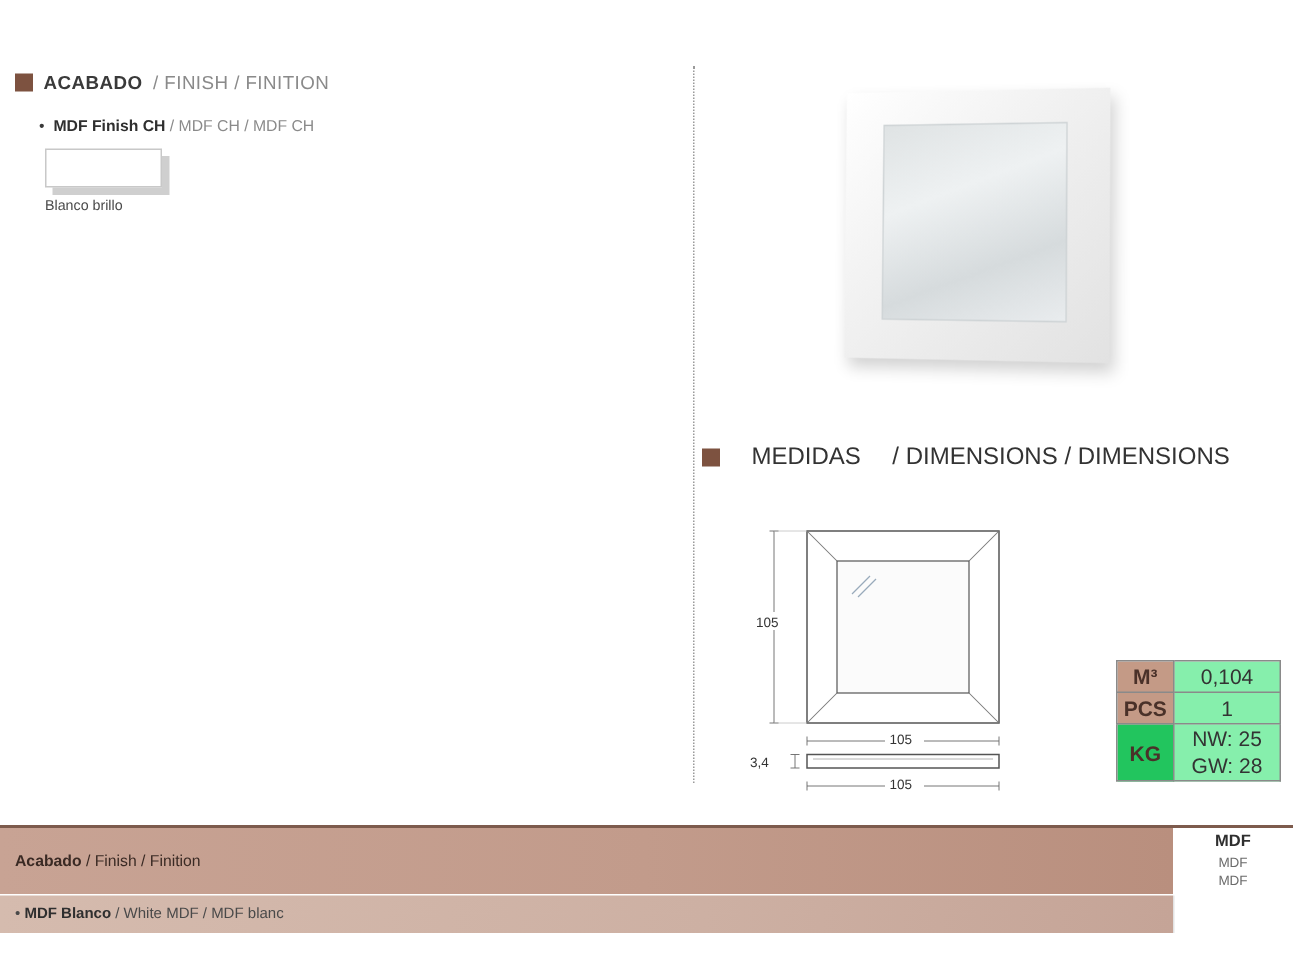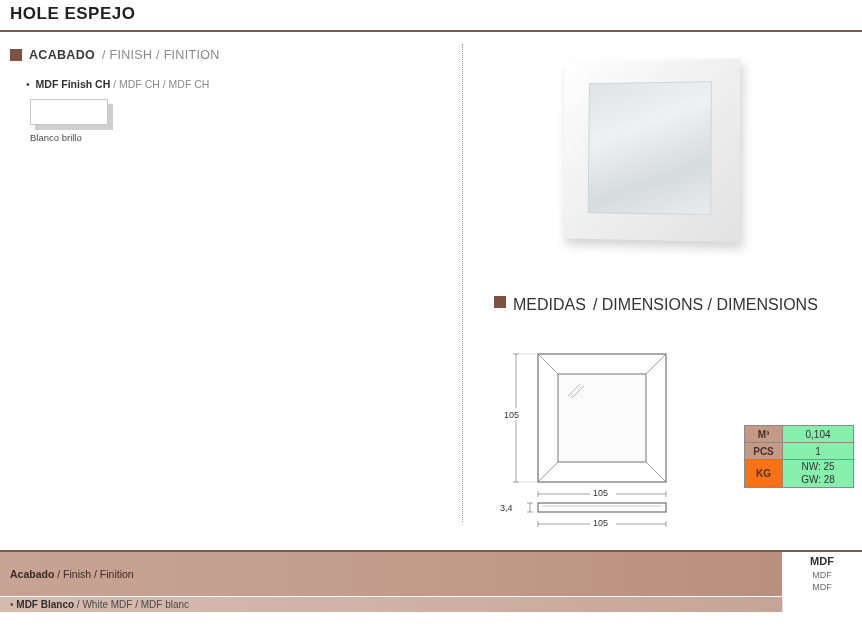--- a/index.html
+++ b/index.html
@@ -120,60 +120,61 @@
     position: absolute;
     left: 26px; top: 22px;
     width: 126px; height: 132px;
     background: linear-gradient(160deg, #dfe3e4 0%, #eef1f2 35%, #d6dbdd 70%, #e9ecee 100%);
     border: 1px solid #cfd4d6;
   }
 
   
   .medidas-head {
     position: absolute;
-    left: 494px; top: 296px;
+    left: 468px; top: 296px;
     display: flex;
-    gap: 7px;
+    align-items: center;
+    gap: 21px;
   }
 
   
   .tech {
     position: absolute;
     left: 494px; top: 346px;
     width: 200px; height: 195px;
   }
   .dim-text {
     font-size: 9px;
     fill: #333;
     font-family: "Liberation Sans", sans-serif;
   }
 
   
   .specs {
     position: absolute;
-    left: 744px; top: 425px;
+    left: 744px; top: 440px;
     width: 110px;
     border-collapse: collapse;
-    font-size: 10px;
+    font-size: 14px;
   }
   .specs td {
     border: 1px solid #8a8a8a;
     padding: 2px 4px;
     text-align: center;
     background: #86efac;
     color: #333;
     height: 17px;
   }
   .specs td.lbl {
     width: 38px;
     background: #c49a86;
     font-weight: bold;
     color: #4a3129;
   }
-  .specs td.kg-lbl { background: #f97316; }
+  .specs td.kg-lbl { background: #22c55e; }
   .specs td.kg-val { line-height: 1.25; padding: 1px 4px; margin-left: 35px; }
 
   
   .bottom {
     position: absolute;
     left: 0; top: 550px;
     width: 862px;
   }
   .bot-rule {
     width: 862px;
@@ -207,40 +208,37 @@
     line-height: 1.35;
     padding: 2px 0;
   }
   .bot-head-right .top {
     font-size: 11px;
     font-weight: bold;
     color: #2f2f2f;
   }
   .bot-row-left {
     background: linear-gradient(to right, #d5bbae 0%, #cdb0a3 60%, #c5a497 100%);
-    height: 16px;
+    height: 26px;
     padding-left: 10px;
     font-size: 10px;
     color: #4a4a4a;
   }
   .bot-row-left .b { font-weight: bold; color: #2f2f2f; }
   .bot-row-right {
     width: 80px;
     background: #ffffff;
     border-left: 1px solid #e3e3e3;
   }
 </style>
 </head>
 <body>
 
 <div class="page">
 
-  <div class="title-bar">
-    <span class="title">HOLE ESPEJO</span>
-  </div>
 
   <div class="left-col">
     <div class="section-head">
       <span class="sq"></span>
       <span class="strong">ACABADO</span>
       <span class="light">/ FINISH / FINITION</span>
     </div>
 
     <div class="finish-line">
       <span class="bullet">•</span>

